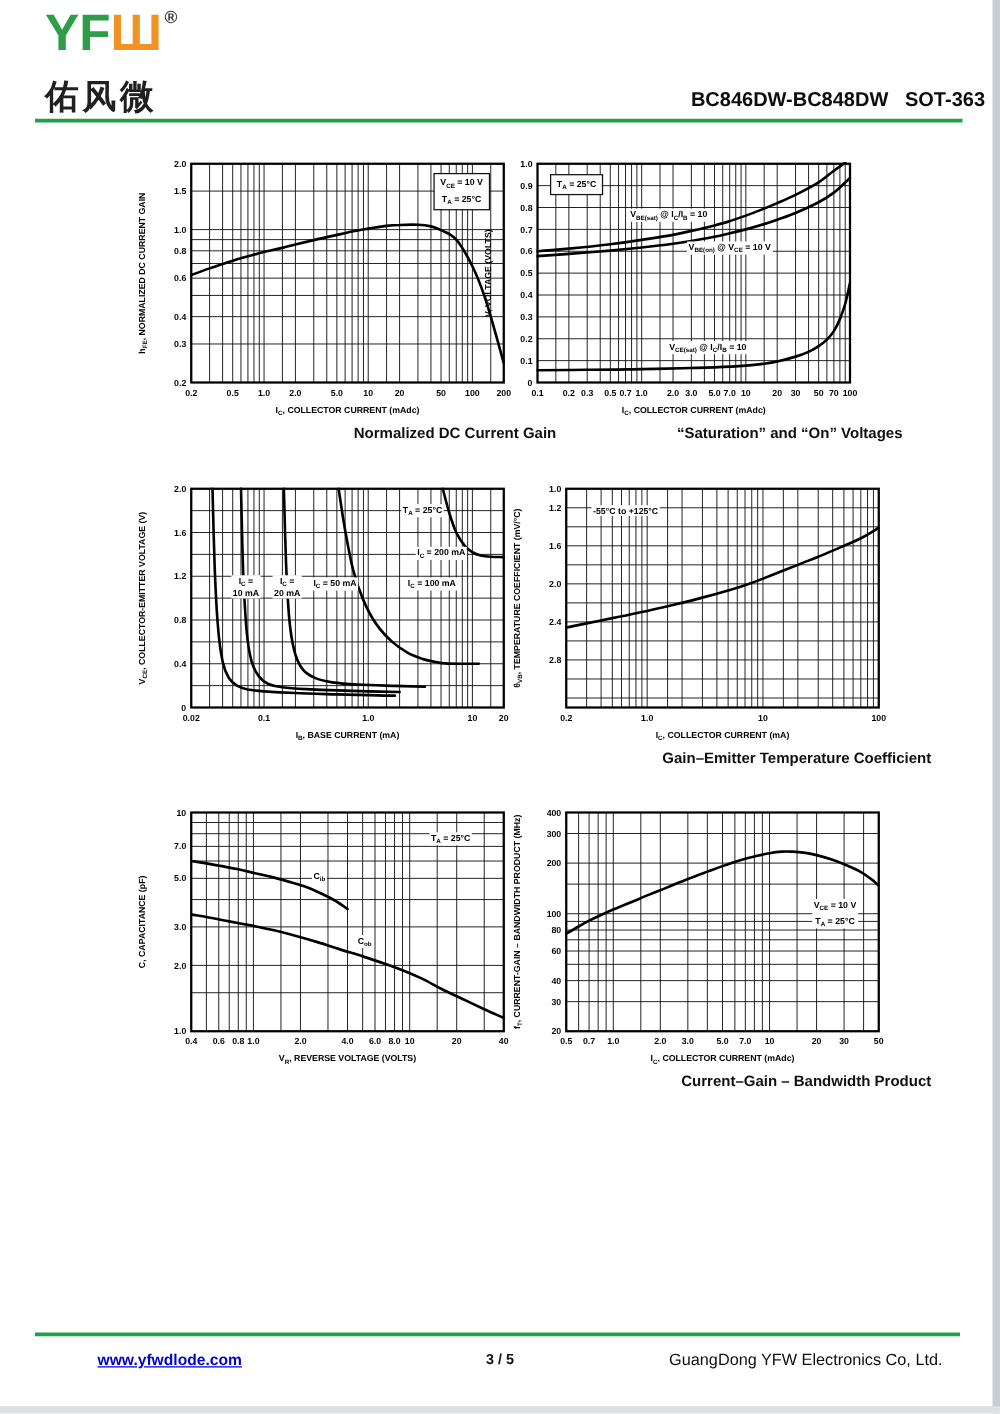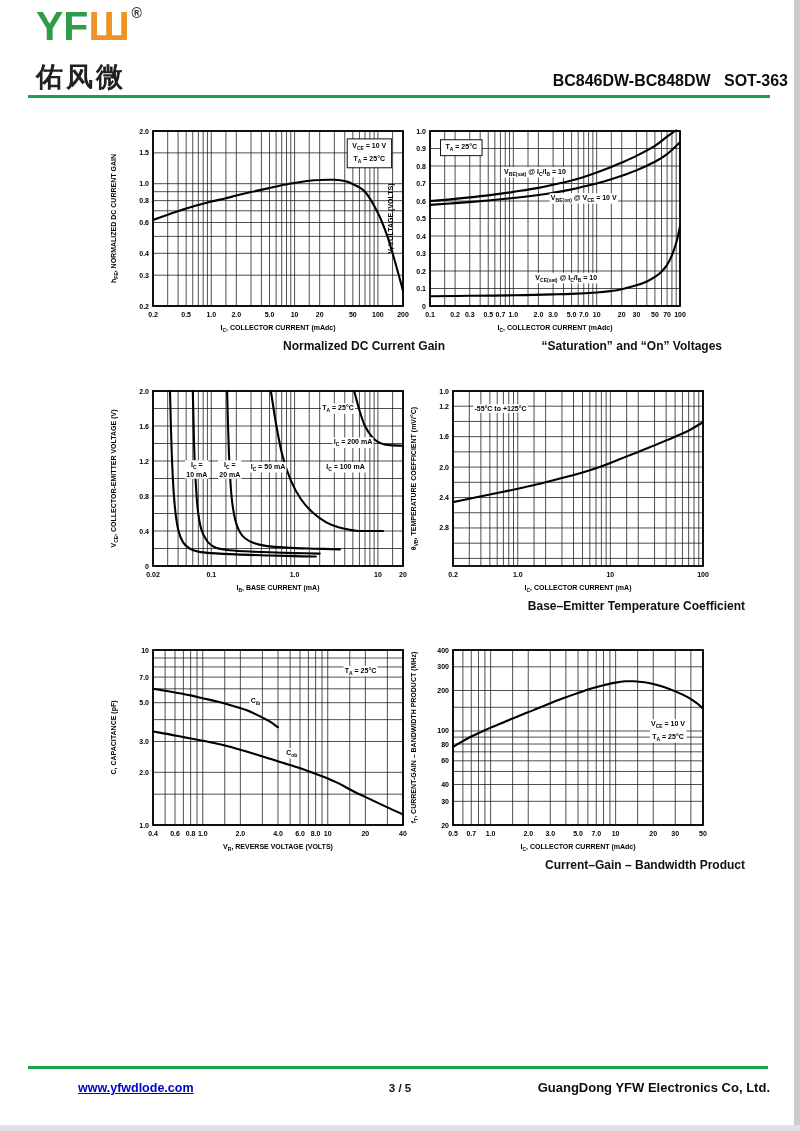--- a/index.html
+++ b/index.html
@@ -31,21 +31,21 @@
   #chart-2{left:105px;top:383px;}
   #chart-3{left:405px;top:383px;}
   #chart-4{left:105px;top:642px;}
   #chart-5{left:405px;top:642px;}
 
   
   .site{position:absolute;left:78px;top:1081px;font-size:12.5px;font-weight:bold;
         color:var(--link_blue);text-decoration:underline;}
   .pageno{position:absolute;left:360px;top:1082px;width:80px;text-align:center;
           font-size:11.5px;font-weight:bold;color:#111;}
-  .company{position:absolute;right:30px;top:1080px;font-size:13px;font-weight:bold;color:#0d0d0d;}
+  .company{position:absolute;right:46px;top:1080px;font-size:13px;font-weight:normal;color:#0d0d0d;}
 </style>
 </head>
 <body>
 
 <div class="page">
 
   <header>
     <div class="logo">
       <div class="logo-en"><span class="yf">YF</span><span class="w">Ш</span><span class="reg">®</span></div>
       <div class="logo-cn">佑风微</div>
@@ -391,21 +391,21 @@
           <text x="298" y="193.5" text-anchor="middle" font-size="7" font-weight="bold" fill="#000"><tspan>100</tspan></text>
           <text x="44" y="10.5" text-anchor="end" font-size="7" font-weight="bold" fill="#000"><tspan>1.0</tspan></text>
           <text x="44" y="25.71739130434782" text-anchor="end" font-size="7" font-weight="bold" fill="#000"><tspan>1.2</tspan></text>
           <text x="44" y="56.152173913043484" text-anchor="end" font-size="7" font-weight="bold" fill="#000"><tspan>1.6</tspan></text>
           <text x="44" y="86.58695652173914" text-anchor="end" font-size="7" font-weight="bold" fill="#000"><tspan>2.0</tspan></text>
           <text x="44" y="117.0217391304348" text-anchor="end" font-size="7" font-weight="bold" fill="#000"><tspan>2.4</tspan></text>
           <text x="44" y="147.45652173913044" text-anchor="end" font-size="7" font-weight="bold" fill="#000"><tspan>2.8</tspan></text>
           <text x="173" y="207" text-anchor="middle" font-size="7" font-weight="bold" fill="#000"><tspan>I</tspan><tspan font-size="5.0" dy="1.9">C</tspan><tspan dy="-1.9">, COLLECTOR CURRENT (mA)</tspan></text>
           <text x="0" y="0" text-anchor="middle" font-size="7" font-weight="bold" fill="#000" transform="translate(11 95.5) rotate(-90)"><tspan>θ</tspan><tspan font-size="5.0" dy="1.9">VB</tspan><tspan dy="-1.9">, TEMPERATURE COEFFICIENT (mV/°C)</tspan></text>
         </svg>
-      <div class="caption">Base–Emitter Temperature Coefficient</div>
+      <div class="caption">Gain–Emitter Temperature Coefficient</div>
     </section>
     <section class="chart" id="chart-4">
       <svg viewBox="0 0 312 212">
           <line x1="48" y1="8" x2="48" y2="183" stroke="#161616" stroke-width="0.75"></line>
           <line x1="60.11375162600705" y1="8" x2="60.11375162600705" y2="183" stroke="#161616" stroke-width="0.75"></line>
           <line x1="70.01140738196015" y1="8" x2="70.01140738196015" y2="183" stroke="#161616" stroke-width="0.75"></line>
           <line x1="78.3797560857868" y1="8" x2="78.3797560857868" y2="183" stroke="#161616" stroke-width="0.75"></line>
           <line x1="85.62874945799766" y1="8" x2="85.62874945799766" y2="183" stroke="#161616" stroke-width="0.75"></line>
           <line x1="92.02281476392031" y1="8" x2="92.02281476392031" y2="183" stroke="#161616" stroke-width="0.75"></line>
           <line x1="97.7425010840047" y1="8" x2="97.7425010840047" y2="183" stroke="#161616" stroke-width="0.75"></line>

